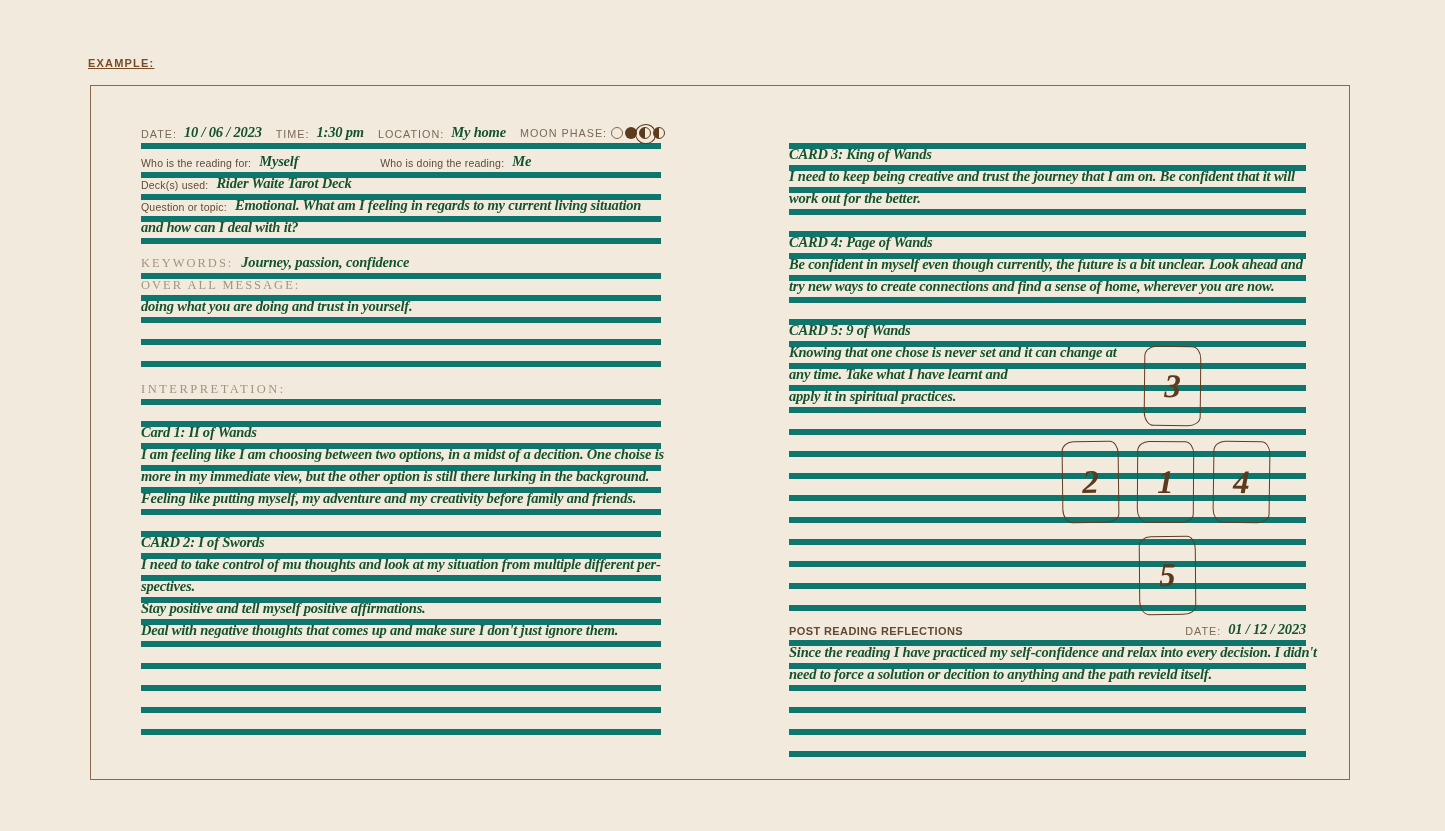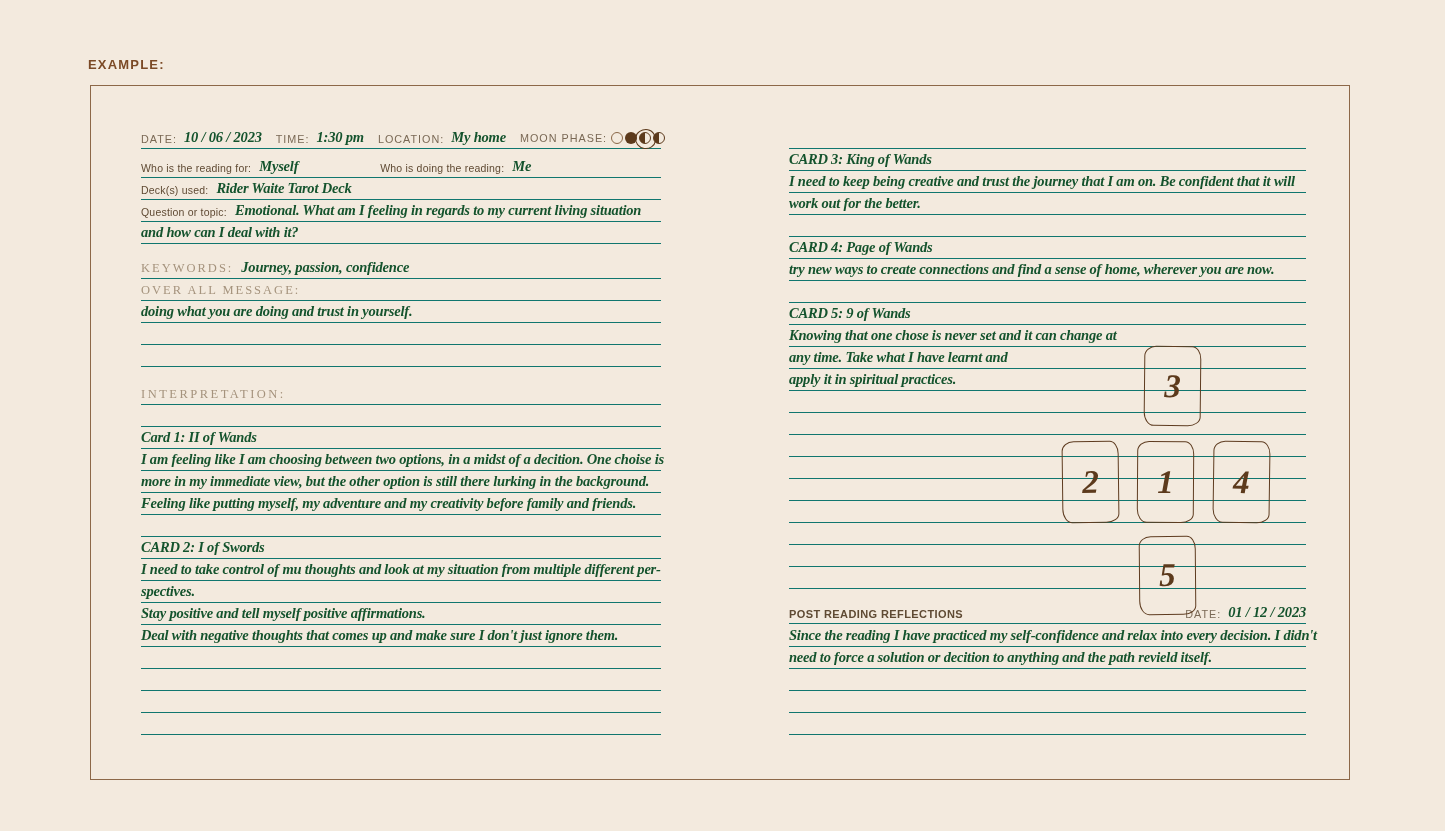--- a/index.html
+++ b/index.html
@@ -3,34 +3,34 @@
 <meta charset="utf-8">
 <style>
   html,body{margin:0;padding:0;}
   body{
     width:1445px;height:831px;position:relative;overflow:hidden;
     background:#f3eade;
     font-family:"Liberation Sans",sans-serif;
   }
   .example{
     position:absolute;left:88px;top:57px;
-    font-size:13px;font-weight:700;letter-spacing:1.2px;color:#7b4a26;
+    font-size:11px;font-weight:700;letter-spacing:1.2px;color:#7b4a26;text-decoration:underline;
   }
   .page{
     position:absolute;left:90px;top:85px;width:1260px;height:695px;
     border:1.5px solid #8c6848;box-sizing:border-box;
   }
   .col{position:absolute;top:0;box-sizing:border-box;padding-top:41px;}
   .col-left{left:50px;width:520px;}
   .col-right{left:698px;width:517px;}
   .row{
     height:22px;display:flex;align-items:flex-end;white-space:nowrap;
     position:relative;box-sizing:border-box;overflow:visible;
   }
-  .ruled{border-bottom:1px solid #0f766e;}
+  .ruled{border-bottom:6px solid #0f766e;}
   .mt1{margin-top:1px}.mt7{margin-top:7px}.mt13{margin-top:13px}.mt16{margin-top:16px}
   .lbl{font-size:10.5px;color:#5f4a33;letter-spacing:.2px;padding-bottom:3px;margin-right:8px;text-align:center;}
   .hdr-lbl{font-size:10.8px;color:#7a6955;letter-spacing:1px;padding-bottom:3px;margin-right:7px;}
   .slbl{
     font-family:"Liberation Serif","DejaVu Serif",serif;
     font-size:12.5px;letter-spacing:2px;color:#a5937d;padding-bottom:2px;margin-right:8px;
   }
   .hw{
     font-family:"Liberation Serif","DejaVu Serif",serif;
     font-style:italic;font-weight:600;font-size:14.5px;letter-spacing:-.2px;
@@ -192,20 +192,23 @@
     </div>
     <div class="row ruled">
       <span class="hw">work out for the better.</span>
     </div>
     <div class="row ruled"></div>
 
     <div class="row ruled">
       <span class="hw">CARD 4: Page of Wands</span>
     </div>
     <div class="row ruled">
+      <span class="hw">Be confident in myself even though currently, the future is a bit unclear. Look ahead and</span>
+    </div>
+    <div class="row ruled">
       <span class="hw">try new ways to create connections and find a sense of home, wherever you are now.</span>
     </div>
     <div class="row ruled"></div>
 
     <div class="row ruled">
       <span class="hw">CARD 5: 9 of Wands</span>
     </div>
     <div class="row ruled">
       <span class="hw">Knowing that one chose is never set and it can change at</span>
     </div>

